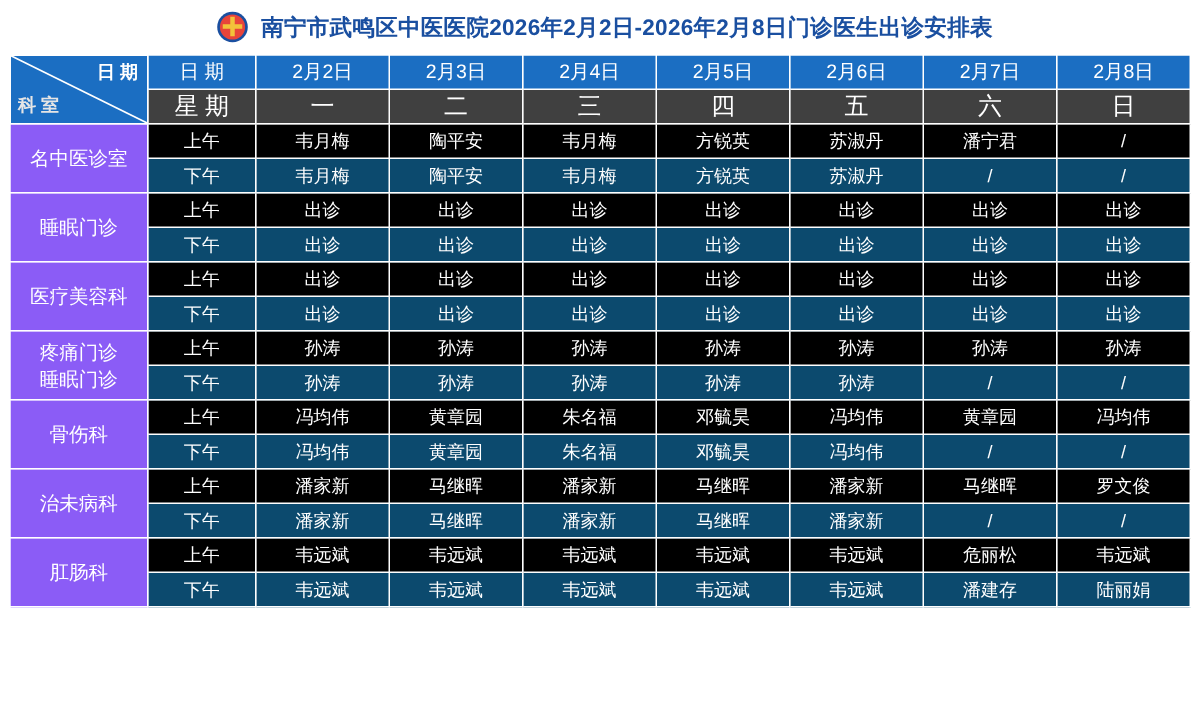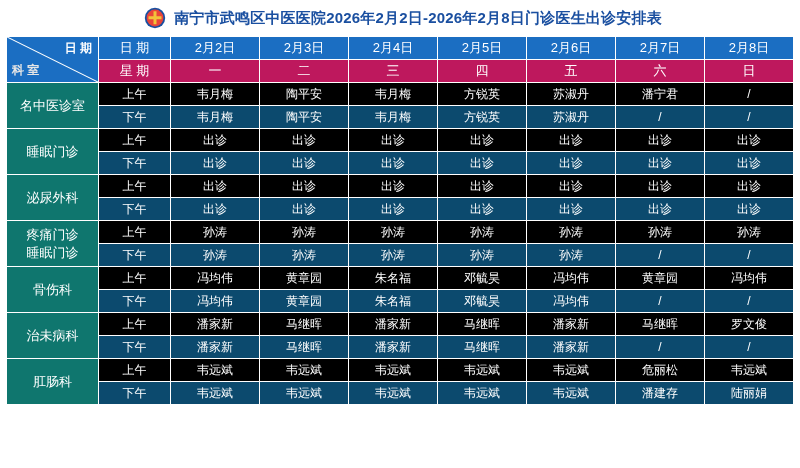--- a/index.html
+++ b/index.html
@@ -70,23 +70,23 @@
   col.c-day  { width: 89px; }
 
   
   .hdr {
     background: #1b6ec2;
     font-weight: bold;
     font-size: 13px;
     height: 27px;
   }
   .hdr-sub {
-    background: #be185d;
-    font-weight: bold;
-    font-size: 13px;
+    background: #404040;
+    font-weight: bold;
+    font-size: 16px;
     height: 25px;
   }
   .corner {
     background: #1b6ec2;
     position: relative;
     padding: 0;
     height: 52px;
   }
   .corner .diag {
     position: absolute;
@@ -105,21 +105,21 @@
     position: absolute;
     left: 5px;
     bottom: 3px;
     font-size: 12px;
     font-weight: bold;
     color: #e5e5e5;
   }
 
   
   .dept {
-    background: #0f766e;
+    background: #8b5cf6;
     font-weight: bold;
     font-size: 13px;
   }
   .half {
     background: #2f86d6;
     font-size: 12px;
   }
   .cell {
     background: #2f86d6;
     font-size: 12px;
@@ -223,21 +223,21 @@
           <td class="half">下午</td>
           <td class="cell">出诊</td>
           <td class="cell">出诊</td>
           <td class="cell">出诊</td>
           <td class="cell">出诊</td>
           <td class="cell">出诊</td>
           <td class="cell">出诊</td>
           <td class="cell">出诊</td>
         </tr>
         <tr class="row-a">
-          <td class="dept" rowspan="2">泌尿外科</td>
+          <td class="dept" rowspan="2">医疗美容科</td>
           <td class="half">上午</td>
           <td class="cell">出诊</td>
           <td class="cell">出诊</td>
           <td class="cell">出诊</td>
           <td class="cell">出诊</td>
           <td class="cell">出诊</td>
           <td class="cell">出诊</td>
           <td class="cell">出诊</td>
         </tr>
         <tr class="row-b">

